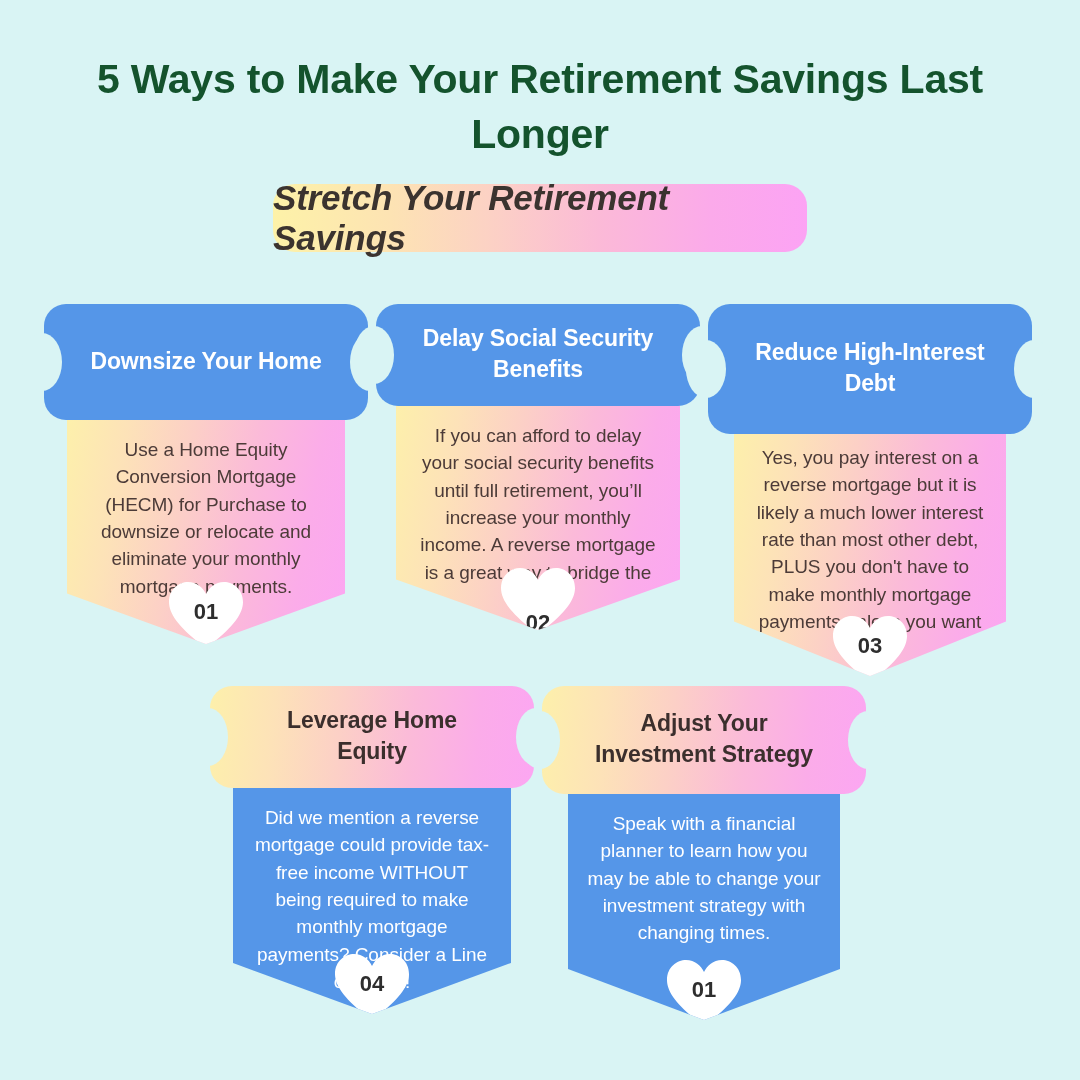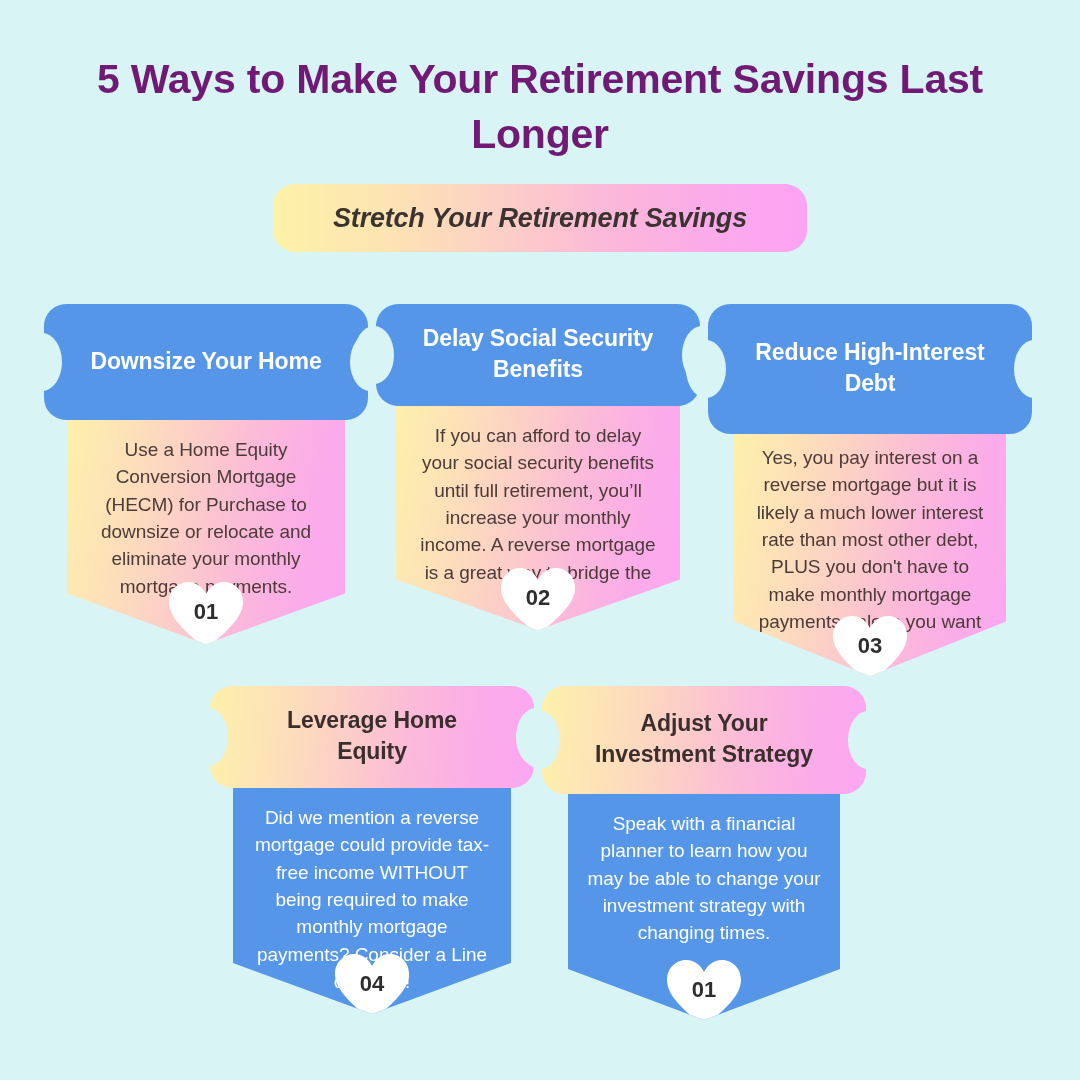--- a/index.html
+++ b/index.html
@@ -26,21 +26,21 @@
   #page-title {
     position: absolute;
     top: 52px;
     left: 60px;
     width: 960px;
     text-align: center;
     font-size: 41px;
     line-height: 1.34;
     font-weight: bold;
     letter-spacing: -0.2px;
-    color: #701a75;
+    color: #14532d;
   }
 
   
   #subtitle-pill {
     position: absolute;
     top: 184px;
     left: 273px;
     width: 534px;
     height: 68px;
     border-radius: 22px;
@@ -49,21 +49,21 @@
         #fde3b3 22%,
         #fcd2c4 40%,
         #fbb9d8 62%,
         #fbaaea 82%,
         #fca3f4 100%);
     display: flex;
     align-items: center;
     justify-content: center;
   }
   #subtitle-pill .pill-text {
-    font-size: 27px;
+    font-size: 35px;
     font-weight: bold;
     font-style: italic;
     color: #3b332f;
     letter-spacing: -0.2px;
   }
 
   
   .card {
     position: absolute;
   }
@@ -185,21 +185,21 @@
 
   
   #card-1 { left: 44px;  top: 304px; width: 324px; }
   #card-1 .card-ribbon { height: 116px; }
   #card-1 .card-body { width: 278px; height: 230px; }
   #card-1 .heart-badge { bottom: -6px; }
 
   #card-2 { left: 376px; top: 304px; width: 324px; }
   #card-2 .card-ribbon { height: 102px; }
   #card-2 .card-body { width: 284px; height: 230px; }
-  #card-2 .heart-badge { bottom: -6px; }
+  #card-2 .heart-badge { bottom: -6px; align-items: flex-end; }
 
   #card-3 { left: 708px; top: 304px; width: 324px; }
   #card-3 .card-ribbon { height: 130px; }
   #card-3 .card-body { width: 272px; height: 248px; padding-top: 16px; }
   #card-3 .heart-badge { bottom: -8px; }
 
   
   #card-4 { left: 210px; top: 686px; width: 324px; }
   #card-4 .card-ribbon { height: 102px; }
   #card-4 .card-body { width: 278px; height: 232px; }

